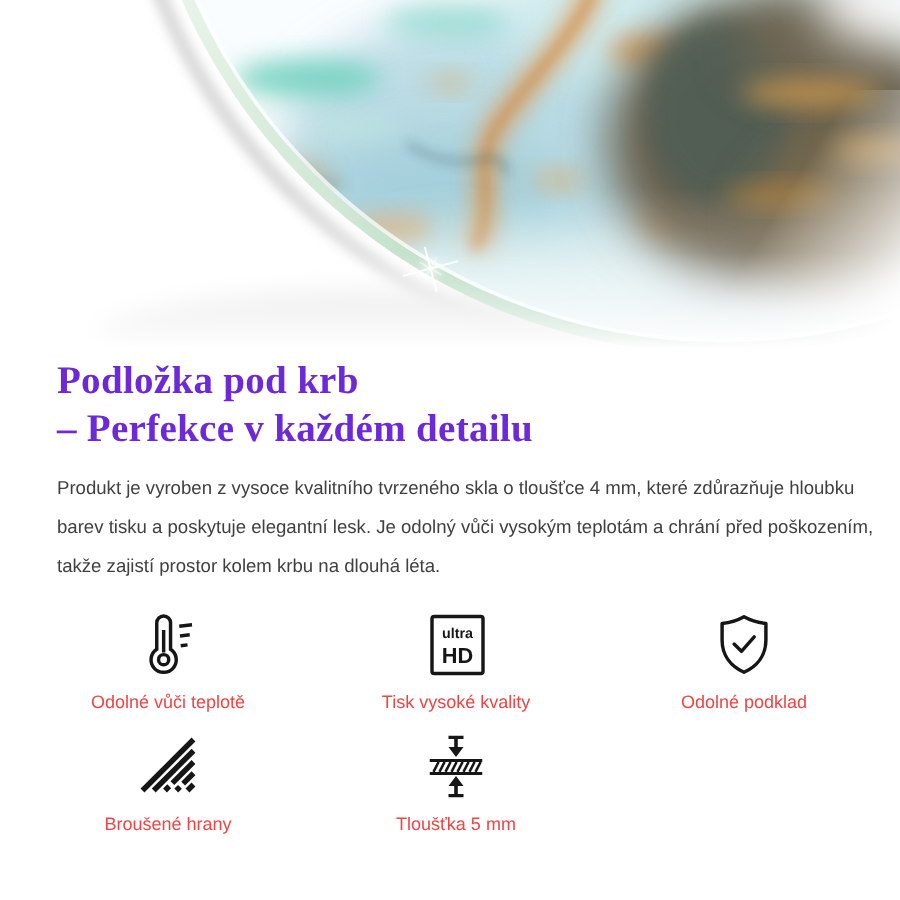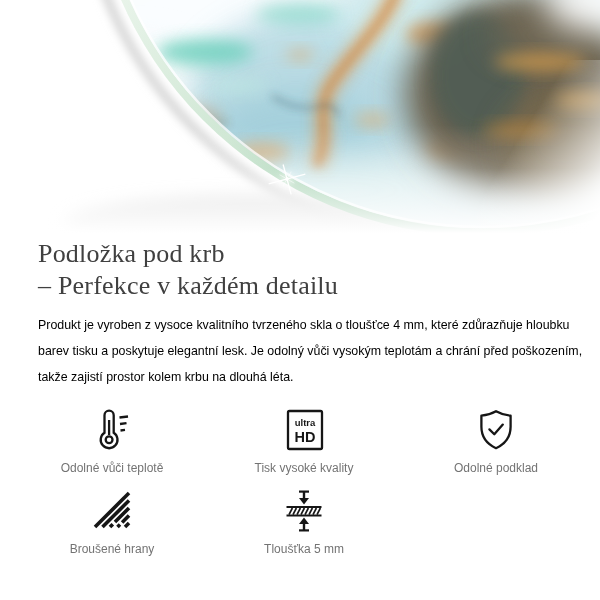--- a/index.html
+++ b/index.html
@@ -4,36 +4,36 @@
 <style>
   html,body{margin:0;padding:0;background:#ffffff;}
   .page{
     position:relative;width:600px;height:600px;background:#ffffff;overflow:hidden;
     font-family:"Liberation Sans",sans-serif;color:#2e2e2e;
   }
   .hero{width:600px;height:236px;position:relative;display:block;}
   .hero svg{display:block;}
   h1.title{
     margin:2px 0 0 0;padding:0 30px 0 38px;
-    font-family:"Liberation Serif",serif;font-weight:400;
-    font-size:26px;line-height:32px;color:#404040;letter-spacing:.2px;
+    font-family:"Liberation Serif",serif;font-weight:700;
+    font-size:26px;line-height:32px;color:#6d28d9;letter-spacing:.2px;
   }
   h1.title span{display:block;}
   .desc{
     margin:10px 0 0 0;padding:0 30px 0 38px;
-    font-size:12.4px;line-height:26px;color:#000000;
+    font-size:12.4px;line-height:26px;color:#404040;
   }
   .desc span{display:block;white-space:nowrap;}
   .features{
     margin:16px 0 0 16px;
     display:grid;grid-template-columns:repeat(3,192px);row-gap:12px;
   }
   .feature{text-align:center;}
   .icon-box{height:48px;display:flex;align-items:flex-end;justify-content:center;}
-  .feature .label{margin-top:7px;font-size:12px;line-height:14px;color:#737373;}
+  .feature .label{margin-top:7px;font-size:12px;line-height:14px;color:#ef4444;}
   .ic{stroke:#161616;fill:none;stroke-width:2.3;}
 </style>
 </head>
 <body>
 
 <div class="page">
 
   <div class="hero">
     <svg width="600" height="236" viewBox="0 0 600 236">
       <defs>

